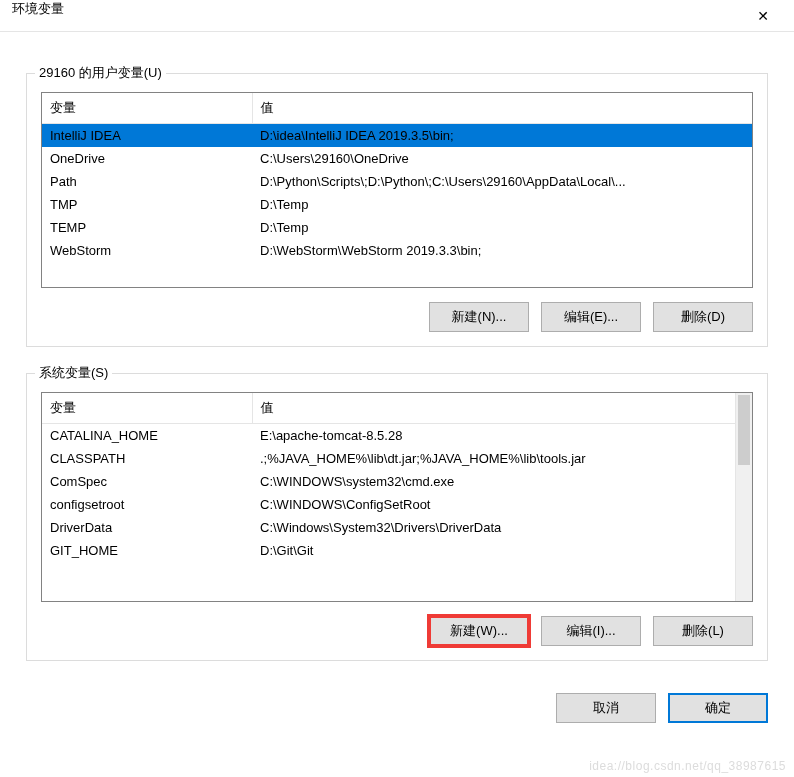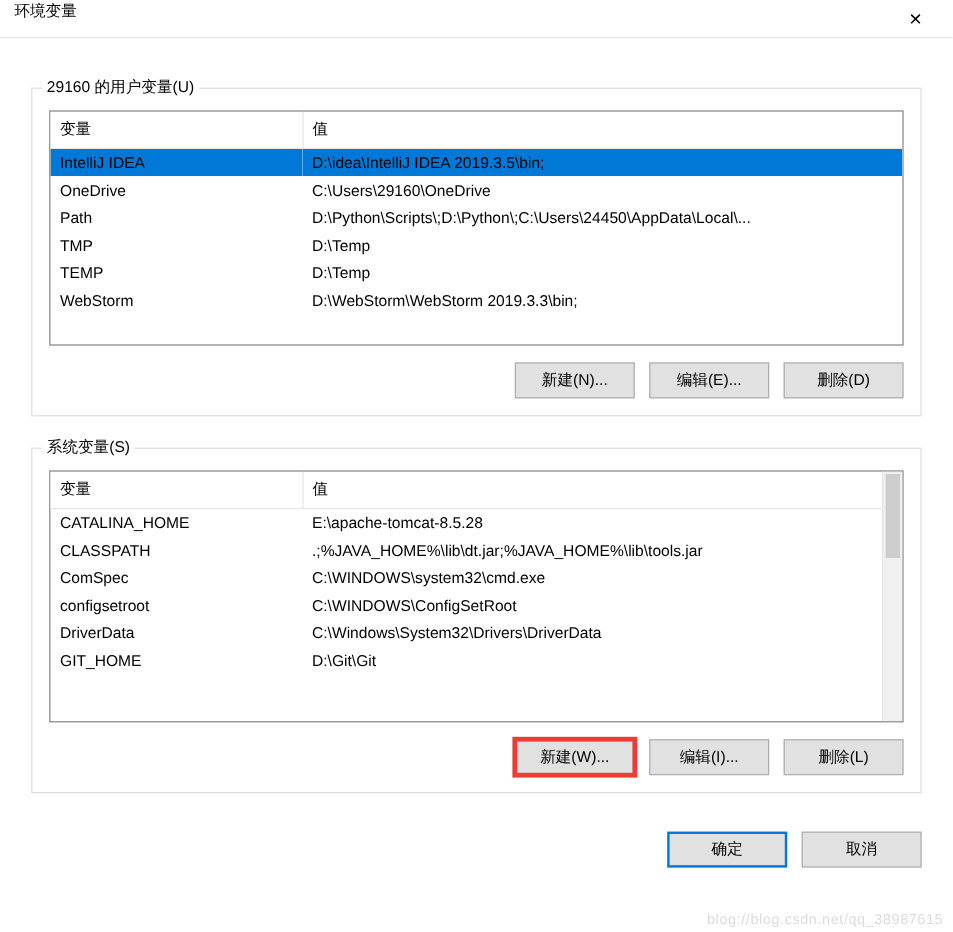--- a/index.html
+++ b/index.html
@@ -145,21 +145,21 @@
             <tr class="selected">
               <td>IntelliJ IDEA</td>
               <td>D:\idea\IntelliJ IDEA 2019.3.5\bin;</td>
             </tr>
             <tr>
               <td>OneDrive</td>
               <td>C:\Users\29160\OneDrive</td>
             </tr>
             <tr>
               <td>Path</td>
-              <td>D:\Python\Scripts\;D:\Python\;C:\Users\24450\AppData\Local\...</td>
+              <td>D:\Python\Scripts\;D:\Python\;C:\Users\29160\AppData\Local\...</td>
             </tr>
             <tr>
               <td>TMP</td>
               <td>D:\Temp</td>
             </tr>
             <tr>
               <td>TEMP</td>
               <td>D:\Temp</td>
             </tr>
             <tr>
@@ -224,17 +224,17 @@
     <div class="btn-row">
       <button class="btn highlight-red">新建(W)...</button>
       <button class="btn">编辑(I)...</button>
       <button class="btn">删除(L)</button>
     </div>
   </div>
 
 </div>
 
 <div class="dialog-btns">
+  <button class="btn">取消</button>
   <button class="btn primary">确定</button>
-  <button class="btn">取消</button>
 </div>
 
-<div class="watermark">blog://blog.csdn.net/qq_38987615</div>
+<div class="watermark">idea://blog.csdn.net/qq_38987615</div>
 
 </body></html>

